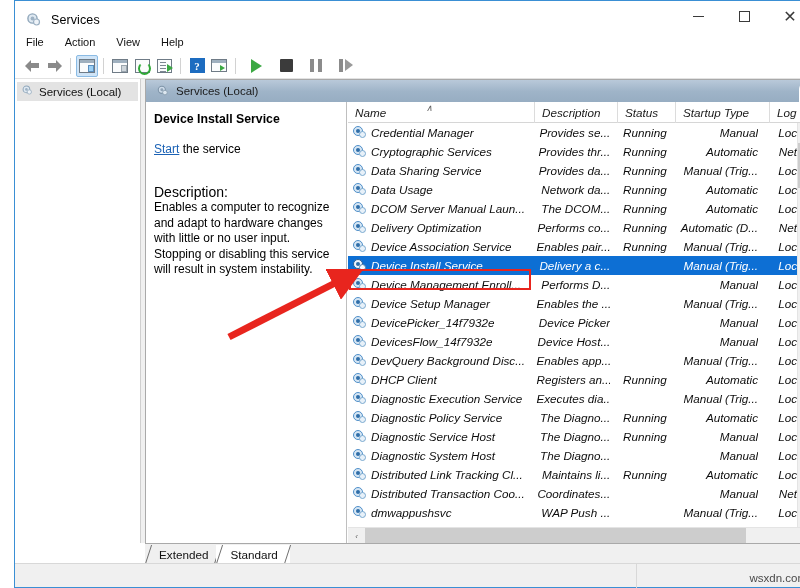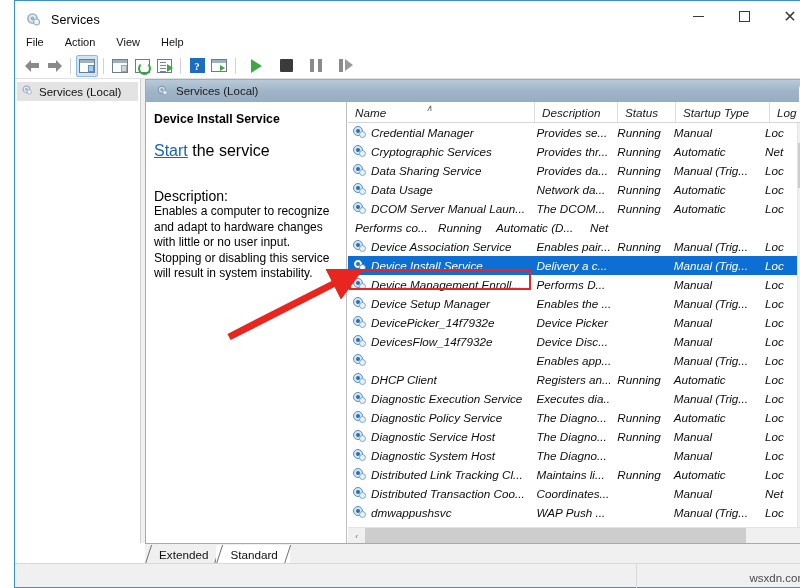--- a/index.html
+++ b/index.html
@@ -138,42 +138,42 @@
   .pane-header .ptext { margin-left: 30px; font-size: 11.5px; color: #1b1b1b; }
   .pane-header .pico { position: absolute; left: 10px; top: 4px; }
 
   
   .detail {
     position: absolute; left: 0; top: 22px; width: 201px; height: 442px;
     background: #ffffff; padding: 10px 10px 0 8px;
     border-right: 1px solid #bfbfbf;
   }
   .detail h2 { font-size: 12.3px; color: #000; font-weight: bold; margin-bottom: 16px; }
-  .detail .startline { font-size: 16px; color: #000; margin-bottom: 28px; }
+  .detail .startline { font-size: 12px; color: #000; margin-bottom: 28px; }
   .detail .startline a { color: #1b62b5; text-decoration: underline; }
   .detail .desc-label { font-size: 14px; color: #000; }
   .detail .desc-body { font-size: 12px; color: #000; line-height: 15.5px; }
 
   
   .list-wrap {
     position: absolute; left: 202px; top: 22px; width: 466px; height: 442px; background: #fff; font-style: italic;
   }
   .lhead {
     display: flex; height: 21px; border-bottom: 1px solid #d6d6d6; background: #ffffff;
     position: relative;
   }
   .lhead .hc {
     font-size: 11.7px; color: #1a1a1a; padding-left: 7px; display: flex; align-items: center;
     border-right: 1px solid #dcdcdc; height: 21px; position: relative; white-space: nowrap;
   }
   .lhead .sortcaret {
     position: absolute; left: 78px; top: 1px; font-size: 9px; color: #5f5f5f;
   }
   .rows { position: absolute; left: 0; top: 21px; width: 449px; height: 404px; overflow: hidden; }
-  .row { display: flex; height: 19px; align-items: center; font-size: 11.7px; color: #0d0d0d; white-space: nowrap;}
+  .row { display: flex; height: 19px; align-items: center; font-size: 11.7px; color: #0d0d0d; white-space: nowrap; text-align: right;}
   .row.sel { background: #0d6fd4; color: #ffffff; }
   .cell { padding-left: 7px; overflow: hidden; text-overflow: clip; }
   .c-name { width: 187px; display: flex; align-items: center; gap: 4px; padding-left: 5px; }
   .c-desc { width: 83px; }
   .c-status { width: 58px; }
   .c-startup { width: 94px; }
   .c-logon { width: 40px; }
 
   
   .svc-ico { width: 14px; height: 13px; position: relative; flex: 0 0 auto; }
@@ -453,20 +453,27 @@
                   <span class="g2"></span>
                 </span>
                 <span>DCOM Server Manual Laun...</span>
               </div>
               <div class="cell c-desc">The DCOM...</div>
               <div class="cell c-status">Running</div>
               <div class="cell c-startup">Automatic</div>
               <div class="cell c-logon">Loc</div>
             </div>
             <div class="row">
+              <div class="cell c-name">
+                <span class="svc-ico">
+                  <span class="g1"></span>
+                  <span class="g2"></span>
+                </span>
+                <span>Delivery Optimization</span>
+              </div>
               <div class="cell c-desc">Performs co...</div>
               <div class="cell c-status">Running</div>
               <div class="cell c-startup">Automatic (D...</div>
               <div class="cell c-logon">Net</div>
             </div>
             <div class="row">
               <div class="cell c-name">
                 <span class="svc-ico">
                   <span class="g1"></span>
                   <span class="g2"></span>
@@ -531,31 +538,32 @@
               <div class="cell c-logon">Loc</div>
             </div>
             <div class="row">
               <div class="cell c-name">
                 <span class="svc-ico">
                   <span class="g1"></span>
                   <span class="g2"></span>
                 </span>
                 <span>DevicesFlow_14f7932e</span>
               </div>
-              <div class="cell c-desc">Device Disc...</div>
+              <div class="cell c-desc">Device Host...</div>
               <div class="cell c-status"></div>
               <div class="cell c-startup">Manual</div>
               <div class="cell c-logon">Loc</div>
             </div>
             <div class="row">
               <div class="cell c-name">
                 <span class="svc-ico">
                   <span class="g1"></span>
                   <span class="g2"></span>
                 </span>
+                <span>DevQuery Background Disc...</span>
               </div>
               <div class="cell c-desc">Enables app...</div>
               <div class="cell c-status"></div>
               <div class="cell c-startup">Manual (Trig...</div>
               <div class="cell c-logon">Loc</div>
             </div>
             <div class="row">
               <div class="cell c-name">
                 <span class="svc-ico">
                   <span class="g1"></span>

